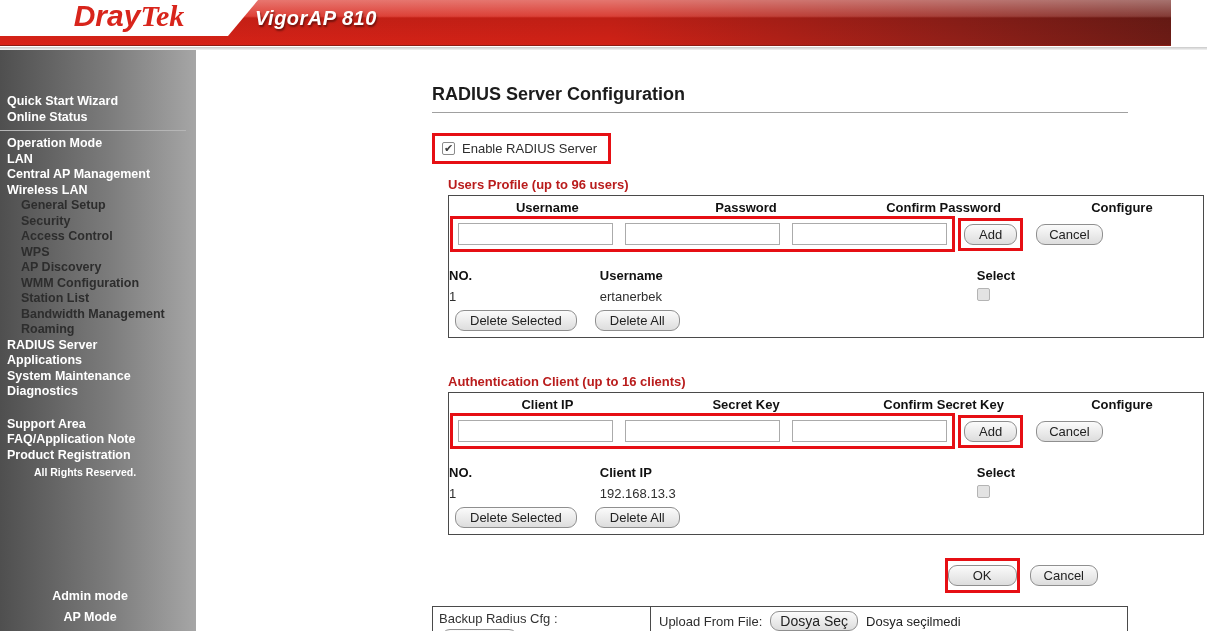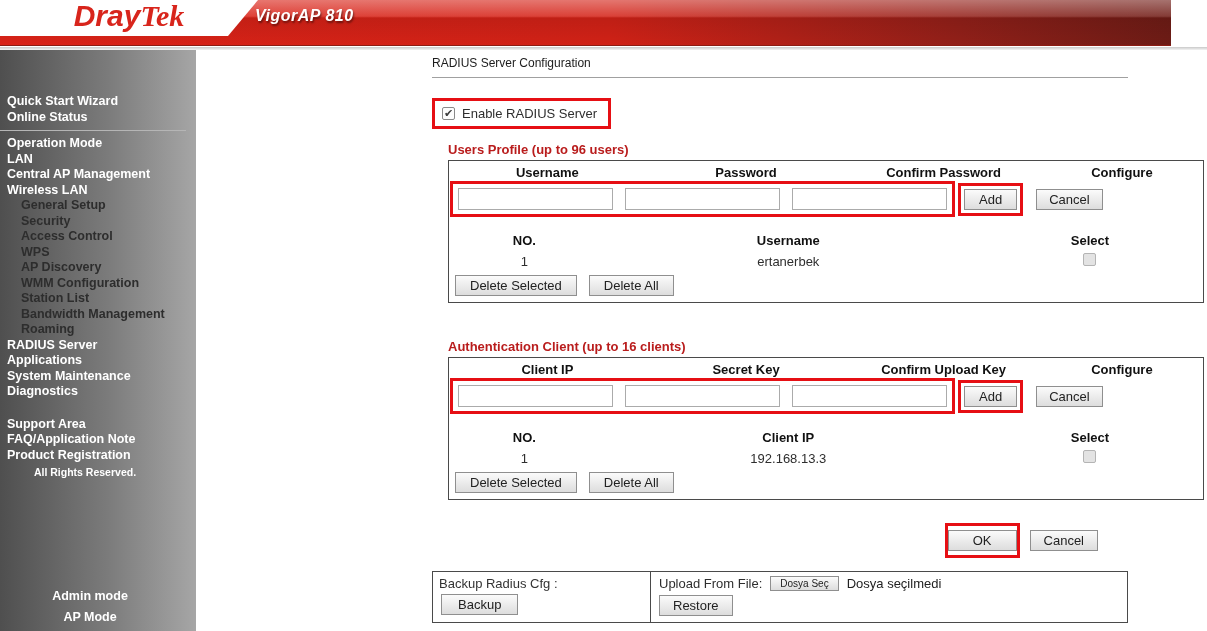--- a/index.html
+++ b/index.html
@@ -10,84 +10,84 @@
   .header { position:absolute; left:0; top:0; width:1171px; height:46px;
     background:
       linear-gradient(180deg, rgba(255,255,255,0.38) 0%, rgba(255,255,255,0.14) 36%, rgba(0,0,0,0.10) 40%, rgba(0,0,0,0.02) 100%),
       linear-gradient(90deg, #dd2318 0%, #d42217 52%, #942019 82%, #6f1c16 100%);
     border-bottom:1px solid #8c1d14; }
   .logo-plate { position:absolute; left:0; top:0; width:258px; height:36px; background:#fff;
     clip-path:polygon(0 0, 100% 0, calc(100% - 30px) 100%, 0 100%);
     display:flex; align-items:center; justify-content:center; }
   .logo { font-size:30px; font-weight:bold; font-style:italic; color:#d8251c; letter-spacing:0px; line-height:1; padding-bottom:4px; }
   .logo .t2 { font-family:"Liberation Serif","DejaVu Serif",serif; font-weight:bold; }
-  .product-name { position:absolute; left:255px; top:7px; font-size:16px; font-weight:bold; font-style:italic;
+  .product-name { position:absolute; left:255px; top:7px; font-size:20px; font-weight:bold; font-style:italic;
     color:#fff; text-shadow:1px 2px 2px rgba(0,0,0,0.45); letter-spacing:0.5px; }
   .header-shadow { position:absolute; left:0; top:47px; width:1207px; height:3px;
     background:linear-gradient(180deg,#c9c9c9,#f3f3f3); }
 
   
   .sidebar { position:absolute; left:0; top:50px; width:196px; height:581px;
     background:linear-gradient(90deg,#4f4f4f 0%,#7b7b7b 55%,#a6a6a6 100%);
     display:flex; flex-direction:column; padding-top:44px; }
   .nav-item { color:#fff; font-weight:bold; font-size:12.5px; line-height:15.5px; padding-left:7px; white-space:nowrap; cursor:pointer; }
   .nav-sub  { color:#2d2d2d; font-weight:bold; font-size:12.5px; line-height:15.5px; padding-left:21px; white-space:nowrap; cursor:pointer; }
   .nav-divider { border-top:1px solid #b5b5b5; margin:5px 10px 5px 0; }
   .nav-gap { height:17px; }
   .rights { color:#fff; font-weight:bold; font-size:10.5px; text-align:center; width:170px; margin-top:3px; }
   .side-spacer { flex:1; }
   .mode { color:#fff; font-weight:bold; font-size:12.5px; text-align:center; width:180px; line-height:15px; margin-bottom:6px; }
 
   
   .main { position:absolute; left:432px; top:56px; width:696px; }
-  .page-title { font-size:12px; font-weight:normal; color:#1c1c1c; }
+  .page-title { font-size:18px; font-weight:bold; color:#1c1c1c;margin-top:28px; }
   .title-rule { border:none; border-top:1px solid #a0a0a0; margin-top:7px; }
 
   .annotation { border:3px solid #e60f14; }
   .enable-box { display:inline-flex; align-items:center; gap:7px; margin-top:20px; padding:5px 11px 5px 7px; }
 
   .checkbox { width:13px; height:13px; border:1px solid #8a8a8a; border-radius:2px; background:#fdfdfd;
     display:inline-flex; align-items:center; justify-content:center; font-size:11px; color:#3c3c3c; line-height:1; }
   .checkbox.gray { background:#e3e3e3; border-color:#b4b4b4; }
 
   .section-label { font-weight:bold; color:#b91c1c; margin:13px 0 3px 16px; }
   .box { margin-left:16px; width:756px; border:1px solid #4a4a4a; background:#fff; }
 
   .cols4 { display:grid; grid-template-columns:26.1% 26.6% 25.8% 21.5%; padding-top:4px; }
   .cols4 > div { text-align:center; font-weight:bold; color:#111; }
 
   .input-row { display:flex; align-items:center; padding:1px 0 2px 1px; }
   .inputs-wrap { display:flex; align-items:center; gap:12px; padding:4px 5px; }
   .tinput { width:155px; height:22px; border:1px solid #ababab; background:#fff; padding:0 3px; font-size:13px; }
   .btn { font-family:inherit; font-size:13px; color:#222; background:linear-gradient(180deg,#fbfbfb,#dddddd);
-    border:1px solid #8f8f8f; border-radius:0; padding:2px 11px; cursor:pointer; white-space:nowrap; }
+    border:1px solid #8f8f8f; border-radius:9px; padding:2px 11px; cursor:pointer; white-space:nowrap; }
   .add-wrap { margin-left:3px; padding:3px; }
   .btn-add { padding:2px 14px; }
   .btn-cancel-sm { margin-left:13px; padding:2px 12px; }
 
   .cols3 { display:grid; grid-template-columns:20% 50% 30%; margin-top:13px; }
-  .cols3 > div { text-align:center; line-height:18px; }
+  .cols3 > div { line-height:18px; }
   .cols3 .hd { font-weight:bold; color:#111; }
   .row-vals { margin-top:2px; }
   .row-vals > div { line-height:20px; }
-  .del-row { display:flex; gap:12px; padding:3px 6px 6px 6px; }
+  .del-row { display:flex; gap:18px; padding:3px 6px 6px 6px; }
   .btn-del { padding:2px 14px; }
 
   .ok-row { display:flex; justify-content:flex-end; align-items:center; margin-top:23px; margin-right:30px; }
   .ok-wrap { padding:4px 0; }
   .btn-ok { padding:2px 24px; }
   .btn-cancel-lg { margin-left:10px; padding:2px 13px; }
 
   .backup-table { display:flex; margin-top:13px; width:696px; border:1px solid #4a4a4a; min-height:51px; }
   .backup-left { width:218px; border-right:1px solid #4a4a4a; padding:4px 6px 6px 6px; }
   .backup-left .lbl { color:#333; }
   .btn-backup { margin-top:3px; margin-left:2px; padding:2px 16px; }
   .backup-right { flex:1; padding:4px 8px 6px 8px; }
   .upload-line { display:flex; align-items:center; gap:8px; }
-  .btn-file { padding:1px 9px; font-size:10px; }
+  .btn-file { padding:1px 9px; font-size:14px; }
   .nofile { color:#222; }
   .btn-restore { margin-top:4px; padding:2px 13px; }
 </style>
 </head>
 <body>
 
 <div class="header">
   <div class="logo-plate">
     <div class="logo"><span class="t1">Dray</span><span class="t2">Tek</span></div>
   </div>
@@ -174,21 +174,21 @@
       <button class="btn btn-del">Delete All</button>
     </div>
   </div>
 
   
   <div class="section-label" style="margin-top:36px;">Authentication Client (up to 16 clients)</div>
   <div class="box">
     <div class="cols4">
       <div>Client IP</div>
       <div>Secret Key</div>
-      <div>Confirm Upload Key</div>
+      <div>Confirm Secret Key</div>
       <div>Configure</div>
     </div>
     <div class="input-row">
       <div class="inputs-wrap annotation">
         <input class="tinput" type="text" value="" style="">
         <input class="tinput" type="password" value="" style="">
         <input class="tinput" type="password" value="" style="">
       </div>
       <div class="add-wrap annotation">
         <button class="btn btn-add">Add</button>

